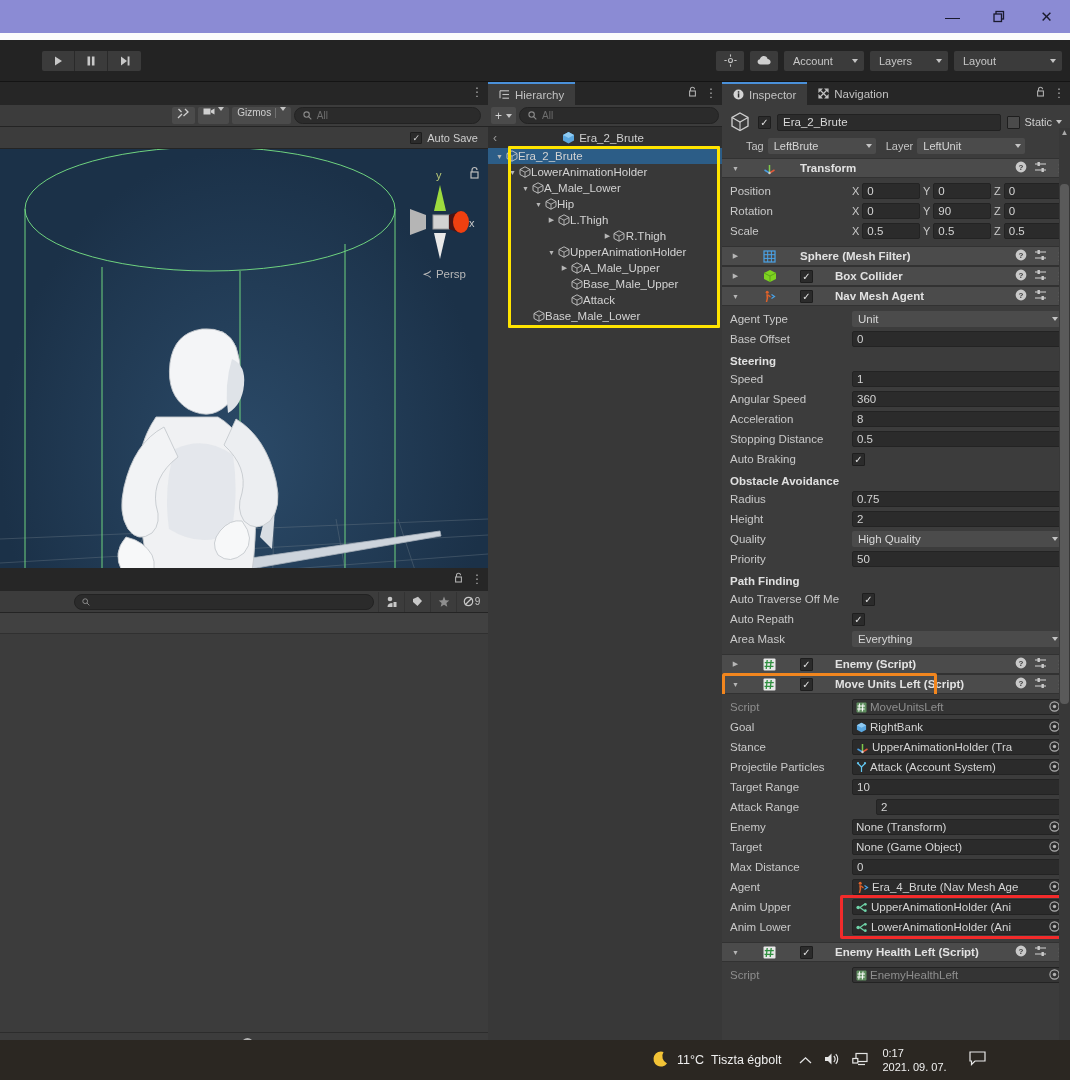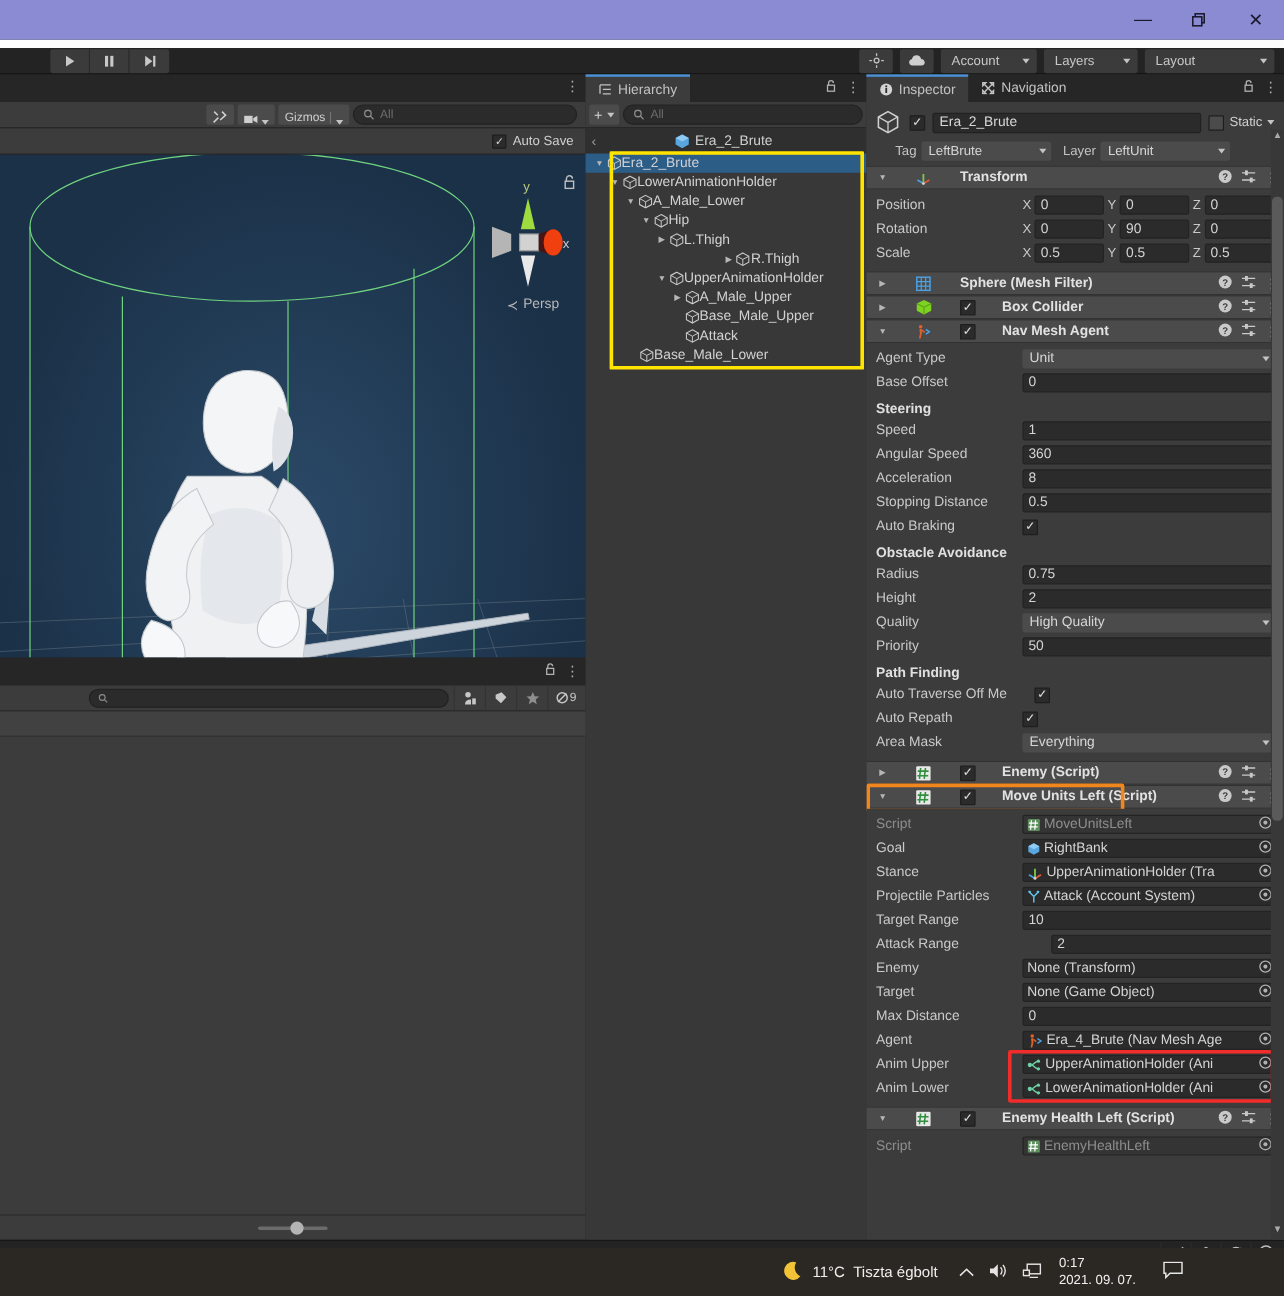--- a/index.html
+++ b/index.html
@@ -10,21 +10,21 @@
   #titlebar { height:33px; background:#8b8bd4; position:relative; }
   #titlebar .winbtns { position:absolute; right:0; top:0; height:33px; display:flex; }
   #titlebar .wb { width:47px; height:33px; display:flex; align-items:center; justify-content:center;
     color:#1a1a2e; font-size:15px; }
   #whitestrip { height:7px; background:#fcfcfc; }
 
   
   #unity { position:absolute; left:0; top:40px; width:1070px; height:1000px; background:#1e1e1e; }
 
   
-  #toolbar { height:22px; background:#232323; display:flex; align-items:center;
+  #toolbar { height:42px; background:#232323; display:flex; align-items:center;
     border-bottom:1px solid #141414; position:relative; }
   .playgrp { display:flex; margin-left:42px; }
   .playbtn { width:33px; height:20px; background:#3b3b3b; border-right:1px solid #2a2a2a;
     display:flex; align-items:center; justify-content:center; color:#c4c4c4; font-size:10px; }
   .playbtn:first-child { border-radius:2px 0 0 2px; }
   .playbtn:last-child { border-radius:0 2px 2px 0; border-right:none; }
   .tbright { position:absolute; right:8px; display:flex; align-items:center; gap:6px; }
   .tbsq { width:28px; height:20px; background:#3b3b3b; border-radius:2px; display:flex;
     align-items:center; justify-content:center; }
   .tbdd { height:20px; background:#3b3b3b; border-radius:2px; display:flex; align-items:center;
@@ -43,21 +43,21 @@
   .tabbar { height:23px; background:#262626; display:flex; align-items:flex-end; position:relative; }
   .ptab { height:23px; display:flex; align-items:center; gap:5px; padding:0 11px;
     color:#c2c2c2; font-size:11.5px; background:#262626; }
   .ptab.active { background:#3c3c3c; border-top:2px solid #4a90d9; }
   .tabicons { position:absolute; right:5px; top:4px; display:flex; gap:8px; align-items:center; }
   .ticon { color:#b0b0b0; font-size:12px; line-height:1; }
 
   
   #sceneToolRow { height:22px; background:#3c3c3c; display:flex; align-items:center; gap:3px;
     border-bottom:1px solid #242424; }
-  .stbtn { height:17px; background:#4b4b4b; border-radius:2px; display:flex; align-items:flex-end;
+  .stbtn { height:17px; background:#4b4b4b; border-radius:2px; display:flex; align-items:flex-start;
     justify-content:center; color:#cfcfcf; font-size:10px; padding:0 5px; gap:3px; }
   .ssearch { height:17px; flex:1; background:#2b2b2b; border:1px solid #222; border-radius:9px;
     display:flex; align-items:center; padding:0 8px; gap:5px; color:#6e6e6e; font-size:10px; }
   #autosaveRow { height:22px; background:#3c3c3c; display:flex; align-items:center;
     justify-content:flex-end; padding-right:10px; gap:5px; color:#cfcfcf; font-size:11px;
     border-bottom:1px solid #242424; }
   .cbx { width:12px; height:12px; background:#2b2b2b; border:1px solid #1d1d1d; border-radius:1px;
     display:flex; align-items:center; justify-content:center; color:#d6d6d6; font-size:9px; }
   #viewport { flex:1; background:#1b3148; position:relative; overflow:hidden; }
 

